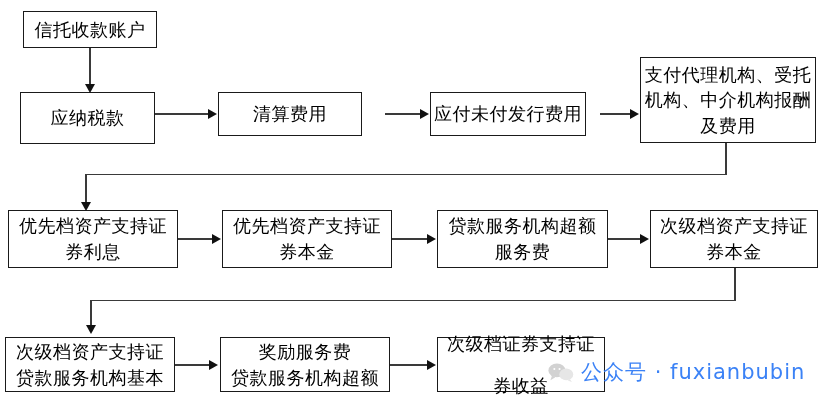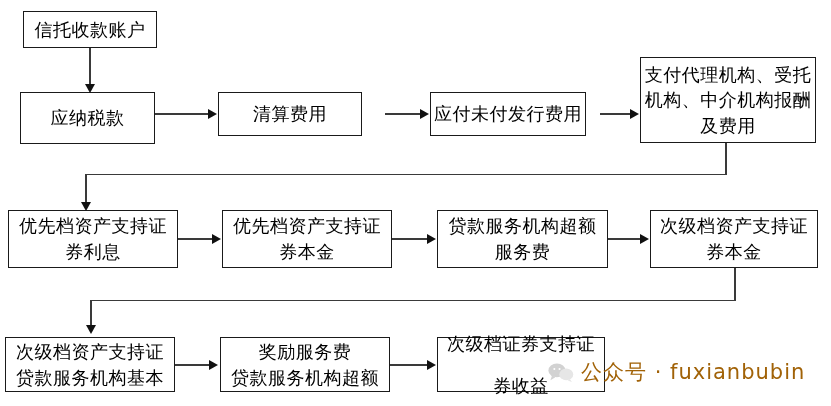--- a/index.html
+++ b/index.html
@@ -9,21 +9,21 @@
     font-family:"DejaVu Sans","Liberation Sans",sans-serif;
     overflow:hidden;
   }
   #stage{position:relative;width:831px;height:406px;background:#fff;}
 
   
   .watermark{
     position:absolute;
     left:548px; top:358px;
     display:flex;align-items:center;gap:7px;
-    color:#a16207;
+    color:#3b82f6;
     font-size:21px;
     letter-spacing:1px;
     white-space:nowrap;
     pointer-events:none;
     z-index:5;
   }
   .wm-icon{display:block;width:26px;height:20px;}
 
   
   .node{

